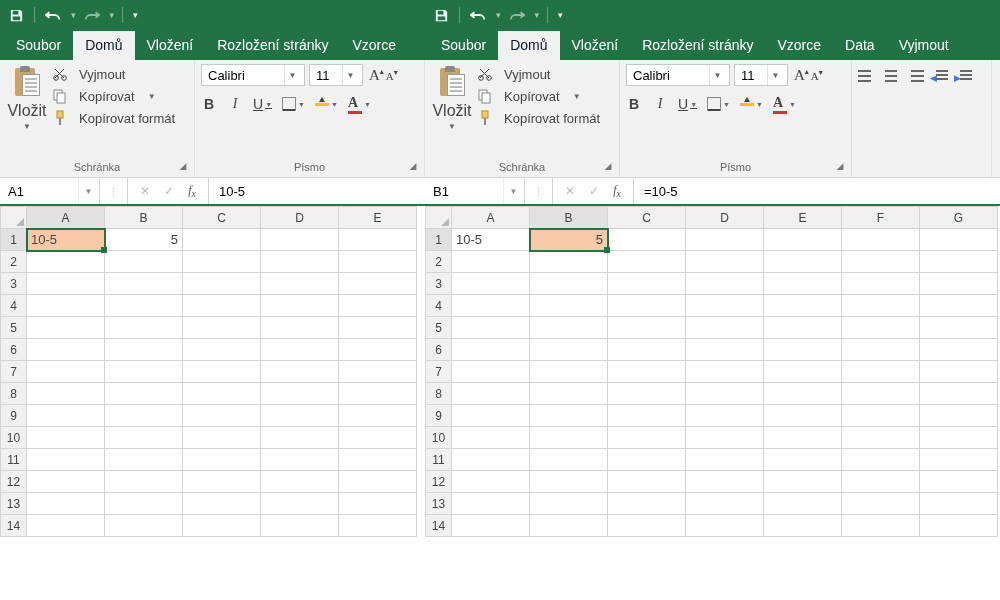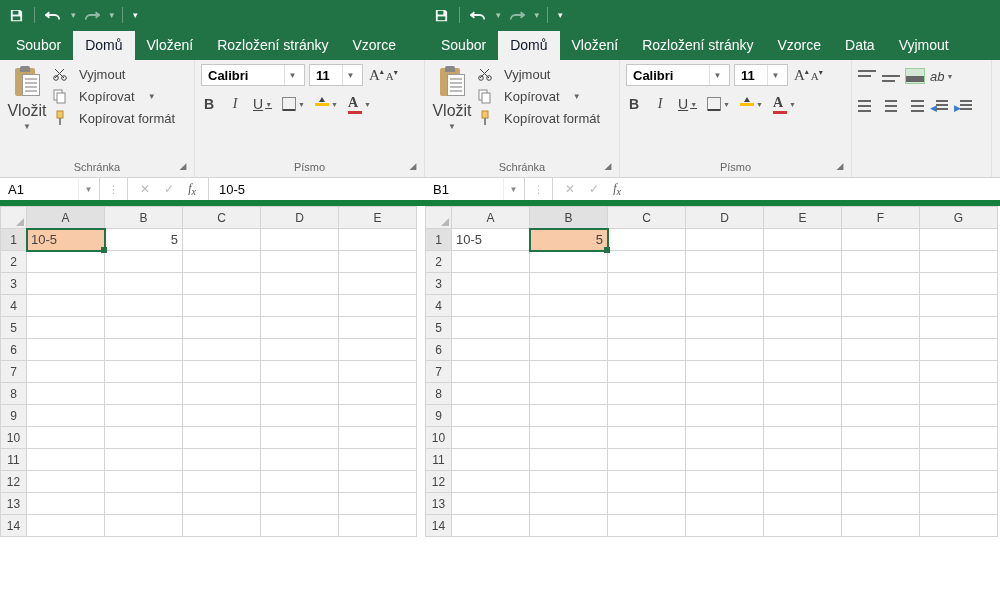--- a/index.html
+++ b/index.html
@@ -35,21 +35,21 @@
   .paste-label { font-size: 16px; }
   .paste-dd { font-size: 8px; color: #666; }
   .clip-list { display: flex; flex-direction: column; gap: 6px; padding-top: 2px; }
   .clip-item { display: flex; align-items: center; gap: 11px; font-size: 13px; cursor: pointer; }
   .mini-icon { width: 16px; height: 16px; display: inline-flex; align-items: center; justify-content: center; }
   .dd-caret { font-size: 8px; color: #666; margin-left: 2px; }
 
   .font-group { flex: 1; min-width: 0; }
   .font-row { display: flex; align-items: center; gap: 4px; margin-bottom: 8px; }
   .combo { display: flex; align-items: center; background: #fff; border: 1px solid #c6c6c6; height: 22px; }
-  .combo input { border: none; outline: none; padding: 0 6px; font-size: 13px; height: 100%; background: transparent; font-weight: bold; }
+  .combo input { border: none; outline: none; padding: 0 6px; font-size: 13px; height: 100%; background: transparent; }
   .combo .caret { width: 16px; text-align: center; color: #666; font-size: 8px; border-left: 1px solid #e0e0e0; height: 100%; display:flex; align-items:center; justify-content:center; cursor:pointer; }
   .font-name { width: 104px; }
   .font-name input { width: 82px; }
   .font-size { width: 54px; }
   .font-size input { width: 32px; }
   .sizer { display: flex; align-items: center; gap: 2px; margin-left: 2px; }
   .sizer span { font-family: Georgia, serif; cursor: pointer; }
   .sizer .big { font-size: 15px; } .sizer .small { font-size: 11px; }
   .sup { font-size: 8px; vertical-align: super; }
 
@@ -78,21 +78,21 @@
   .al-left span{width:70%}
   .al-center span{margin:0 auto;width:70%}
   .al-right span{margin-left:auto;width:70%}
   .al-active { background:#d5e8d5; outline:1px solid #9ccf9c; }
   .indent-ic { width:18px;height:14px; position:relative; }
   .indent-lines { position:absolute; left:6px; top:1px; right:0; }
   .indent-lines span{display:block;height:2px;background:#666;margin-bottom:2px;}
   .indent-arrow { position:absolute;left:0;top:4px;font-size:9px;color:#3a7bd5; }
   .orient-ic { font-style:italic; font-size:13px; }
 
-  .formulabar { height: 28px; border-bottom: 6px solid #15803d; display: flex; align-items: stretch; background:#fff; }
+  .formulabar { height: 28px; border-bottom: 2px solid #15803d; display: flex; align-items: stretch; background:#fff; }
   .name-box { width: 100px; border-right: 1px solid #d4d4d4; display: flex; align-items: center; }
   .name-box input { border:none; outline:none; width: 78px; padding: 0 8px; font-size: 13px; }
   .name-box .caret { width:20px; text-align:center; color:#888; font-size:8px; cursor:pointer; border-left:1px solid #eee; height:100%; display:flex;align-items:center;justify-content:center; }
   .fb-spacer { width: 28px; border-right: 1px solid #d4d4d4; display:flex;align-items:center;justify-content:center;color:#bbb;font-size:10px; }
   .fb-spacer .dots::before{content:"⋮";}
   .fb-btns { display:flex; align-items:center; gap:14px; padding: 0 12px; color:#bbb; }
   .fb-btns .fx { color:#555; font-style:italic; font-family: Georgia, serif; }
   .fb-input { flex:1; border:none; outline:none; padding:0 10px; font-size:13px; border-left:1px solid #d4d4d4; }
 
   .sheet { flex:1; overflow:hidden; position:relative; background:#fff; }
@@ -501,38 +501,20 @@
               <span class="dd">▼</span>
             </span>
         </div>
         <div class="group-label">Písmo</div>
         <div class="group-launcher">◢</div>
       </div>
 
       <div class="group align-group">
         <div class="align-rows">
           <div class="align-row">
-            <span class="align-ic al-top">
-                <span></span>
-                <span></span>
-                <span></span>
-              </span>
-            <span class="align-ic al-mid">
-                <span></span>
-                <span></span>
-                <span></span>
-              </span>
-            <span class="align-ic al-bot al-active">
-                <span></span>
-                <span></span>
-                <span></span>
-              </span>
-            <span class="fx-btn orient-ic">ab<span class="dd">▼</span></span>
-          </div>
-          <div class="align-row">
             <span class="align-ic al-left">
                 <span></span>
                 <span></span>
                 <span></span>
               </span>
             <span class="align-ic al-center">
                 <span></span>
                 <span></span>
                 <span></span>
               </span>
@@ -572,20 +554,21 @@
         <div class="caret">▼</div>
       </div>
       <div class="fb-spacer">
           <span class="dots"></span>
         </div>
       <div class="fb-btns">
         <span>✕</span>
         <span>✓</span>
         <span class="fx">f<sub>x</sub></span>
       </div>
+      <input class="fb-input" value="=10-5" style="">
     </div>
 
     <div class="sheet">
       <table class="grid" id="grid-right">
           <thead>
             <tr>
               <th class="corner"></th>
               <th class="col-A">A</th>
               <th class="col-B sel">B</th>
               <th class="col-C">C</th>

